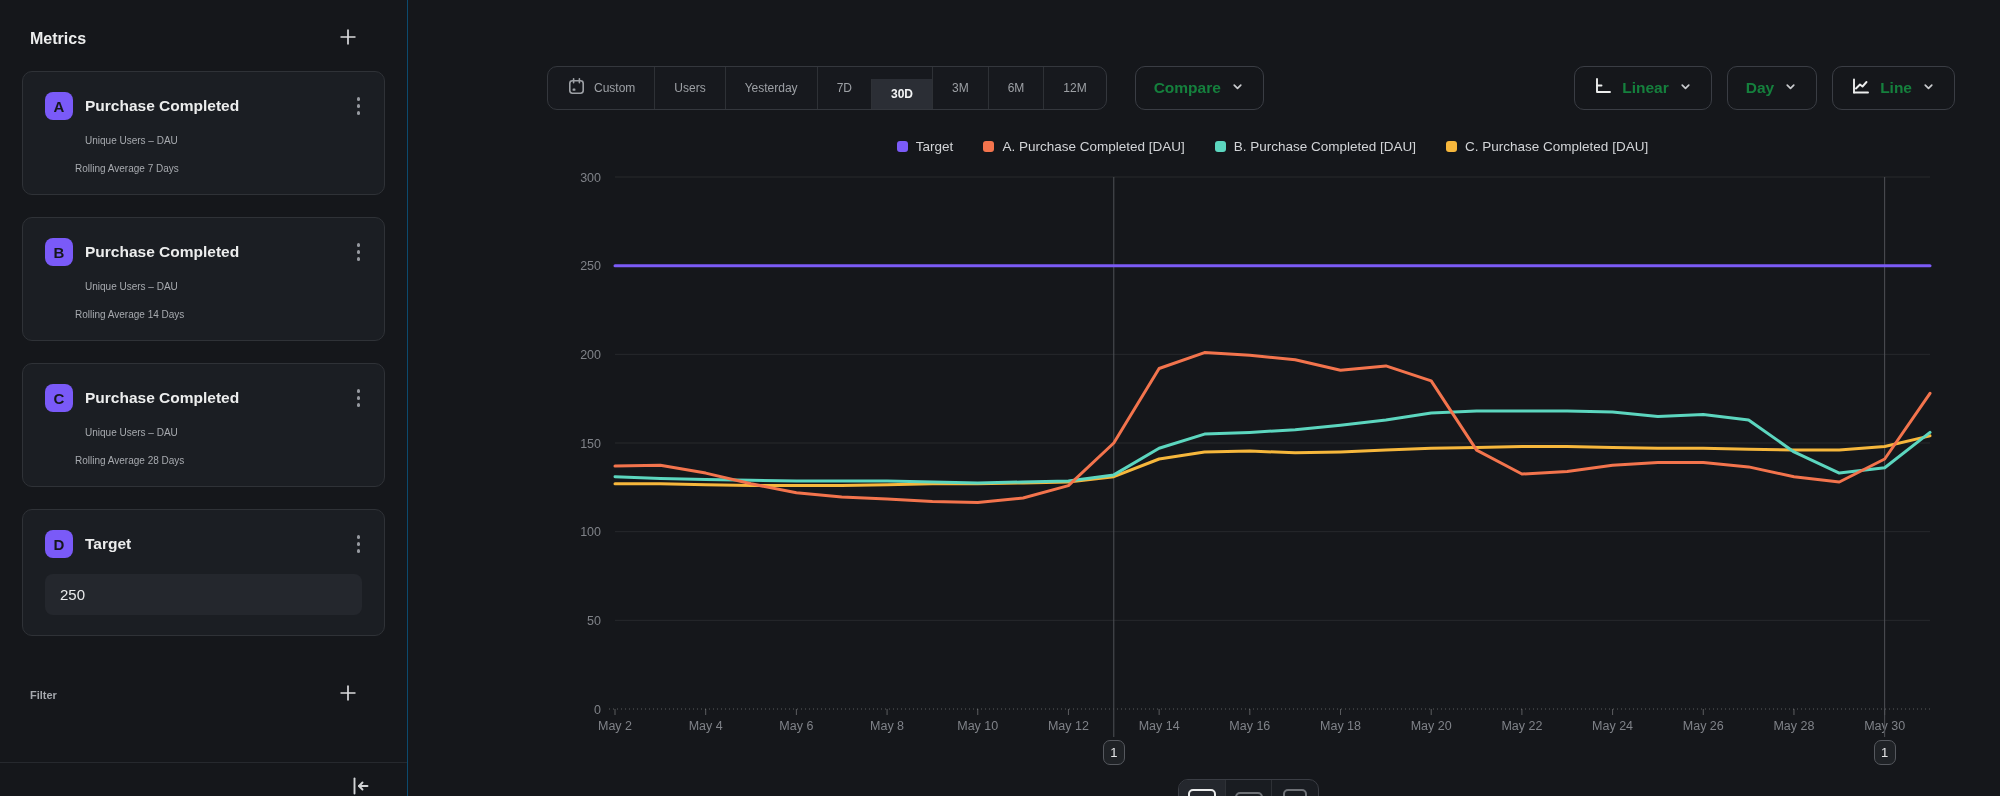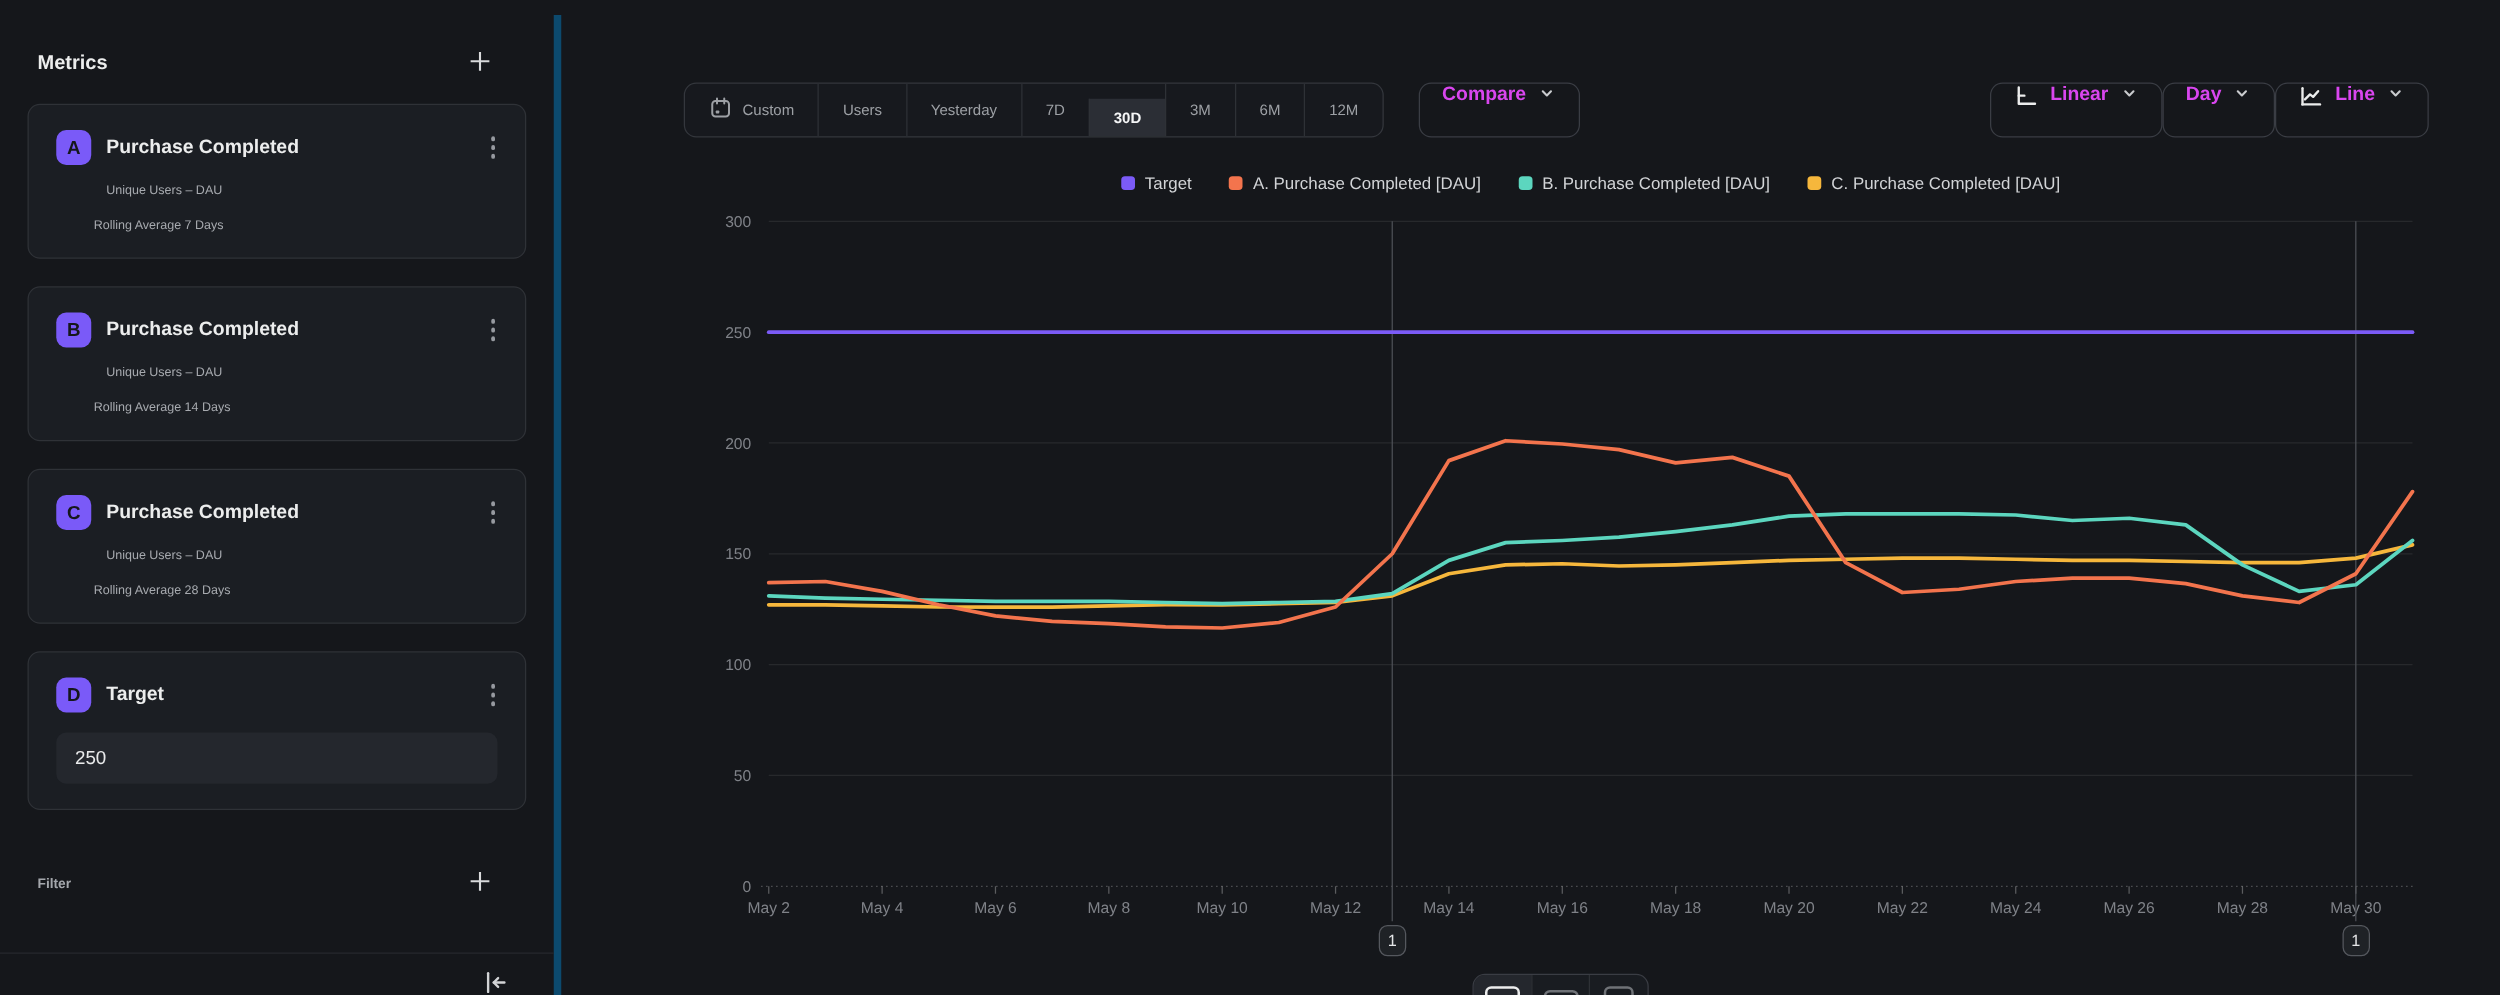--- a/index.html
+++ b/index.html
@@ -2,21 +2,21 @@
 <html><head>
 <meta charset="utf-8">
 <style>
   html,body{margin:0;padding:0;}
   body{
     width:2000px;height:796px;position:relative;overflow:hidden;
     background:#15171b;color:#e8e9ea;
     font-family:"Liberation Sans", sans-serif;
   }
   
-  .sidebar{position:absolute;left:0;top:12px;bottom:0;width:449px;border-right:6px solid #0c4a6e;box-sizing:border-box;}
+  .sidebar{position:absolute;left:0;top:0;bottom:0;width:408px;border-right:1px solid #0c4a6e;box-sizing:border-box;}
   .sb-head{display:flex;align-items:center;justify-content:space-between;padding:28px 50px 0 30px;}
   .sb-title{font-size:16px;font-weight:700;color:#eceded;}
   .icon-btn{background:none;border:none;padding:0;cursor:pointer;display:flex;align-items:center;}
   .card{margin:22px 22px 0 22px;background:#1b1e23;border:1px solid #2f3237;border-radius:10px;padding:20px 22px;box-sizing:border-box;}
   .card:first-of-type{margin-top:28px;}
   .card-head{display:flex;align-items:center;}
   .badge{width:28px;height:28px;border-radius:8px;background:#7a5af8;color:#15171b;font-weight:700;font-size:15px;display:flex;align-items:center;justify-content:center;flex:0 0 auto;}
   .card-title{font-size:15.5px;font-weight:700;color:#eceded;margin-left:12px;}
   .kebab{margin-left:auto;display:flex;flex-direction:column;gap:3.5px;padding:4px 2px;cursor:pointer;}
   .kebab i{width:3.5px;height:3.5px;border-radius:50%;background:#979aa0;}
@@ -27,23 +27,23 @@
   .filter-label{font-size:11px;font-weight:700;color:#a4a7ac;}
   .sb-divider{position:absolute;left:0;right:0;bottom:33px;border-top:1px solid #26292e;}
   .collapse-btn{position:absolute;right:36px;bottom:-4px;}
   
   .main{position:absolute;left:460px;top:0;right:0;bottom:0;}
   .toolbar{position:absolute;left:87px;top:66px;height:44px;display:flex;align-items:center;}
   .seg{display:flex;height:44px;border:1px solid #34373d;border-radius:10px;box-sizing:border-box;overflow:hidden;background:#17191e;}
   .seg-cell{display:flex;align-items:center;gap:8px;padding:0 19px;font-size:12px;color:#9da0a5;border-left:1px solid #2e3136;cursor:pointer;white-space:nowrap;}
   .seg-cell:first-child{border-left:none;}
   .seg-cell.active{background:#2b2e35;color:#f4f5f6;font-weight:700;margin-top:12px;}
-  .btn{display:flex;align-items:flex-start;gap:9px;height:44px;box-sizing:border-box;padding:0 18px;border:1px solid #3a3d44;border-radius:10px;background:transparent;color:#d946ef;font-size:15.5px;font-weight:700;font-family:"Liberation Sans", sans-serif;cursor:pointer;}
+  .btn{display:flex;align-items:center;gap:9px;height:44px;box-sizing:border-box;padding:0 18px;border:1px solid #3a3d44;border-radius:10px;background:transparent;color:#15803d;font-size:15.5px;font-weight:700;font-family:"Liberation Sans", sans-serif;cursor:pointer;}
   .compare{margin-left:28px;}
-  .right-tools{position:absolute;top:66px;right:57px;display:flex;}
+  .right-tools{position:absolute;top:66px;right:45px;display:flex;gap:15px;}
   
   .legend{position:absolute;left:155px;top:139px;width:1315px;display:flex;justify-content:center;gap:30px;}
   .legend-item{display:flex;align-items:center;gap:8px;cursor:pointer;}
   .legend-swatch{width:11px;height:11px;border-radius:3px;flex:0 0 auto;}
   .legend-label{font-size:13.5px;color:#d2d4d7;white-space:nowrap;}
   .plot-wrap{position:absolute;left:155px;top:177px;width:1315px;height:619px;}
   .plot-wrap svg{overflow:visible;display:block;}
   .marker-badge{position:absolute;width:22px;height:25px;border:1px solid #55585e;border-radius:7px;background:#1f2226;color:#e4e5e7;font-size:13px;display:flex;align-items:center;justify-content:center;box-sizing:border-box;}
   
   .bottom-seg{position:absolute;left:718px;top:779px;width:141px;height:44px;border:1px solid #3a3d44;border-radius:10px;background:#191c21;display:flex;box-sizing:border-box;overflow:hidden;}

